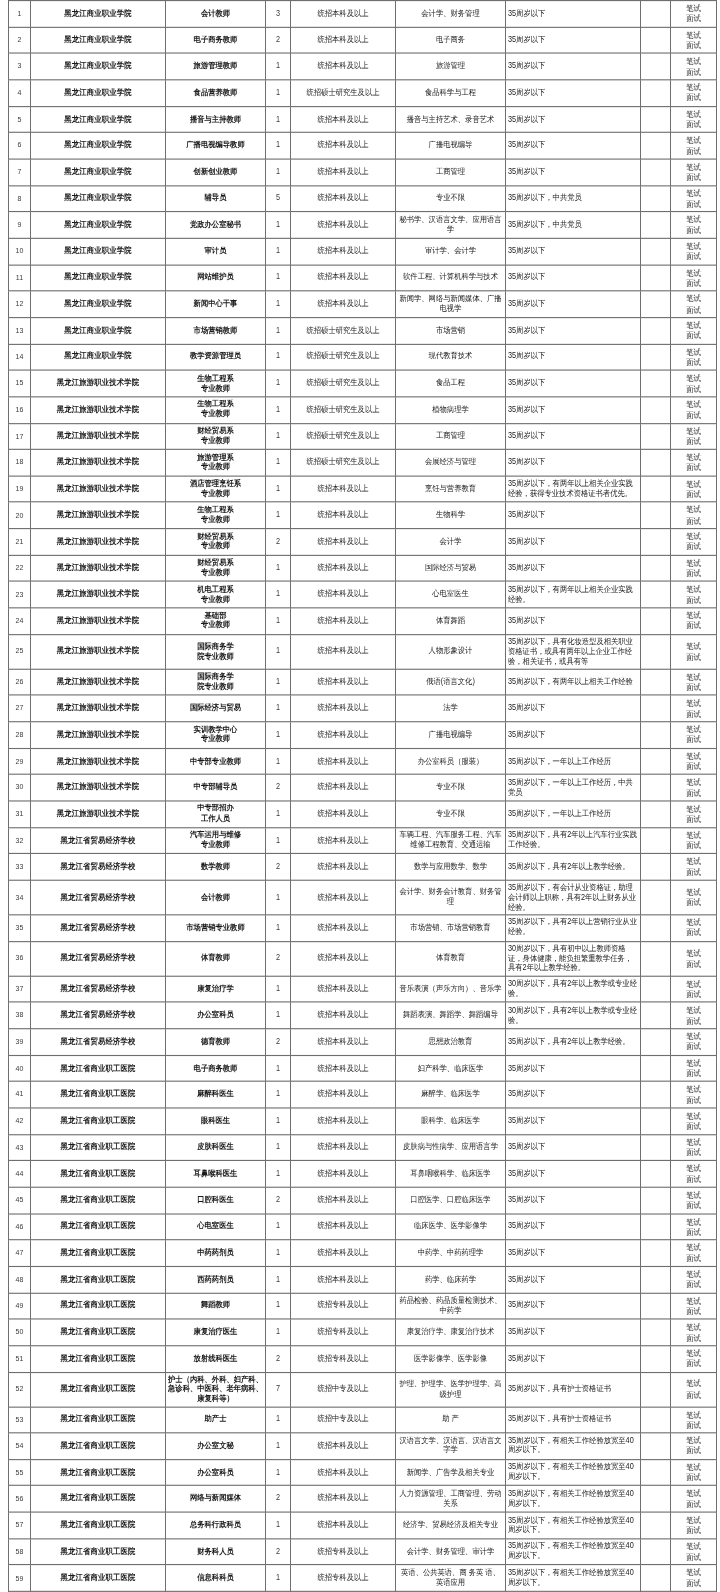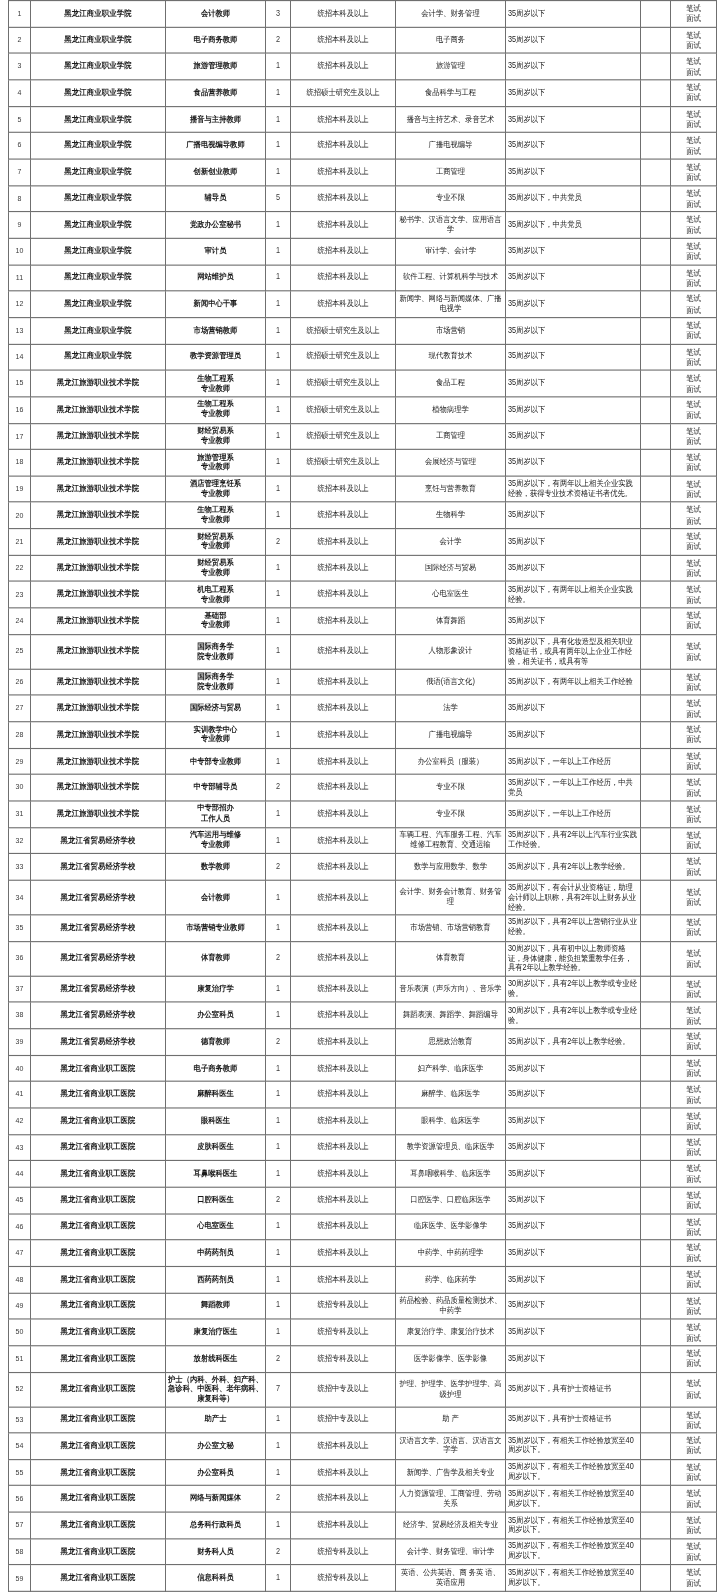--- a/index.html
+++ b/index.html
@@ -845,21 +845,21 @@
         </tr>
         <tr>
           <td class="idx"><span class="nowrapline">43</span></td>
           <td class="unit"><span class="nowrapline">黑龙江省商业职工医院</span></td>
           <td class="post">
             <span class="nowrapline clip">皮肤科医生</span>
           </td>
           <td class="num"><span class="nowrapline">1</span></td>
           <td class="edu"><span class="nowrapline">统招本科及以上</span></td>
           <td class="major">
-            <span class="nowrapline clip">教学资源管理员、临床医学</span>
+            <span class="nowrapline clip">皮肤病与性病学、应用语言学</span>
           </td>
           <td class="cond">
             <span class="nowrapline clip">35周岁以下</span>
           </td>
           <td class="blank"><span class="nowrapline"></span></td>
           <td class="exam"><span class="nowrapline">笔试
 面试</span></td>
         </tr>
         <tr>
           <td class="idx"><span class="nowrapline">44</span></td>

